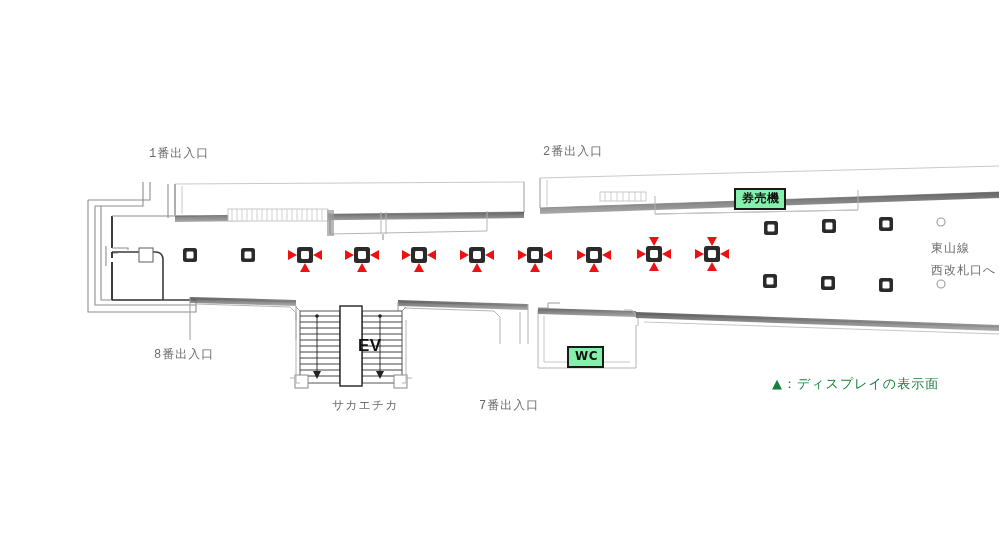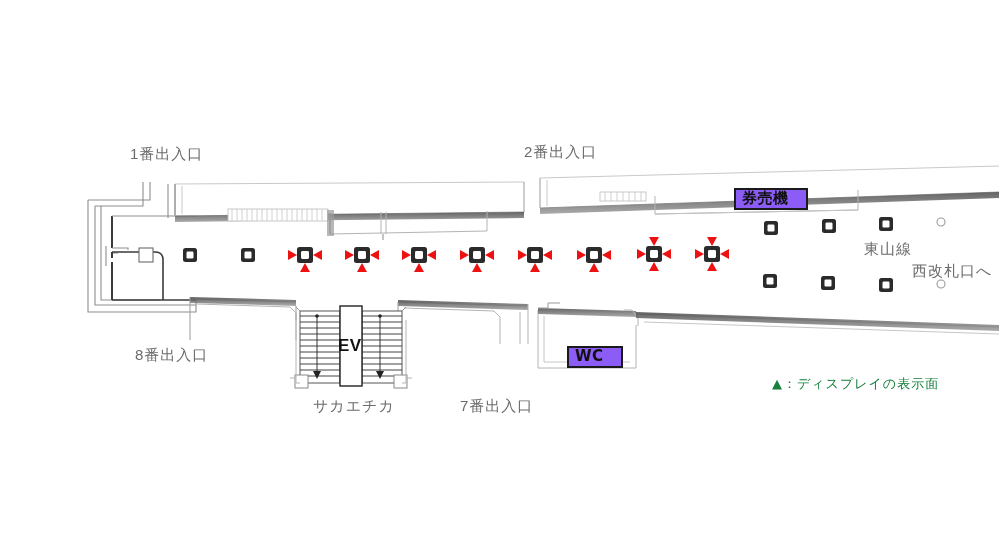--- a/index.html
+++ b/index.html
@@ -21,46 +21,48 @@
   #plan-svg {
     position: absolute;
     left: 0;
     top: 0;
     width: 1000px;
     height: 542px;
   }
   .lbl {
     position: absolute;
     color: #6b6b6b;
-    font-size: 15px;
+    font-size: 12px;
     letter-spacing: 1px;
     white-space: nowrap;
-    font-family: Liberation Sans, sans-serif;
+    font-family: Liberation Mono, monospace;
+    margin-left: 19px;
   }
   .boxlbl {
     position: absolute;
     border: 2px solid #1a1a1a;
-    background: #8b5cf6;
+    background: #86efac;
     color: #111111;
-    font-size: 15px;
+    font-size: 12px;
     font-weight: bold;
-    padding: 1px 17px 2px 6px;
+    padding: 1px 4px 2px 6px;
     white-space: nowrap;
     letter-spacing: 0.5px;
     font-family: "DejaVu Sans", "Liberation Sans", sans-serif;
     line-height: 15px;
   }
   .evlbl {
     position: absolute;
     color: #111111;
     font-size: 17px;
     font-weight: bold;
     letter-spacing: 0.5px;
     white-space: nowrap;
     font-family: "Liberation Sans", sans-serif;
+    margin-left: 20px;
   }
   .legend {
     position: absolute;
     color: #15803d;
     font-size: 13px;
     letter-spacing: 1px;
     white-space: nowrap;
     font-family: "DejaVu Sans", "Liberation Sans", sans-serif;
   }
 </style>
@@ -359,19 +361,19 @@
   <div class="lbl" style="left:460px; top:397px;">7番出入口</div>
 
   <div class="lbl" style="left:313px; top:397px;">サカエチカ</div>
 
   <div class="boxlbl" style="left:734px; top:188px;">券売機</div>
 
   <div class="boxlbl" style="left:567px; top:346px;">WC</div>
 
   <div class="evlbl" style="left:338px; top:336px;">EV</div>
 
-  <div class="lbl" style="left:864px; top:240px;">東山線</div>
+  <div class="lbl" style="left:912px; top:240px;">東山線</div>
 
   <div class="lbl" style="left:912px; top:262px;text-align:right;">西改札口へ</div>
 
   <div class="legend" style="left:772px; top:375px;">▲：ディスプレイの表示面</div>
 
 </div>
 
 </body></html>

